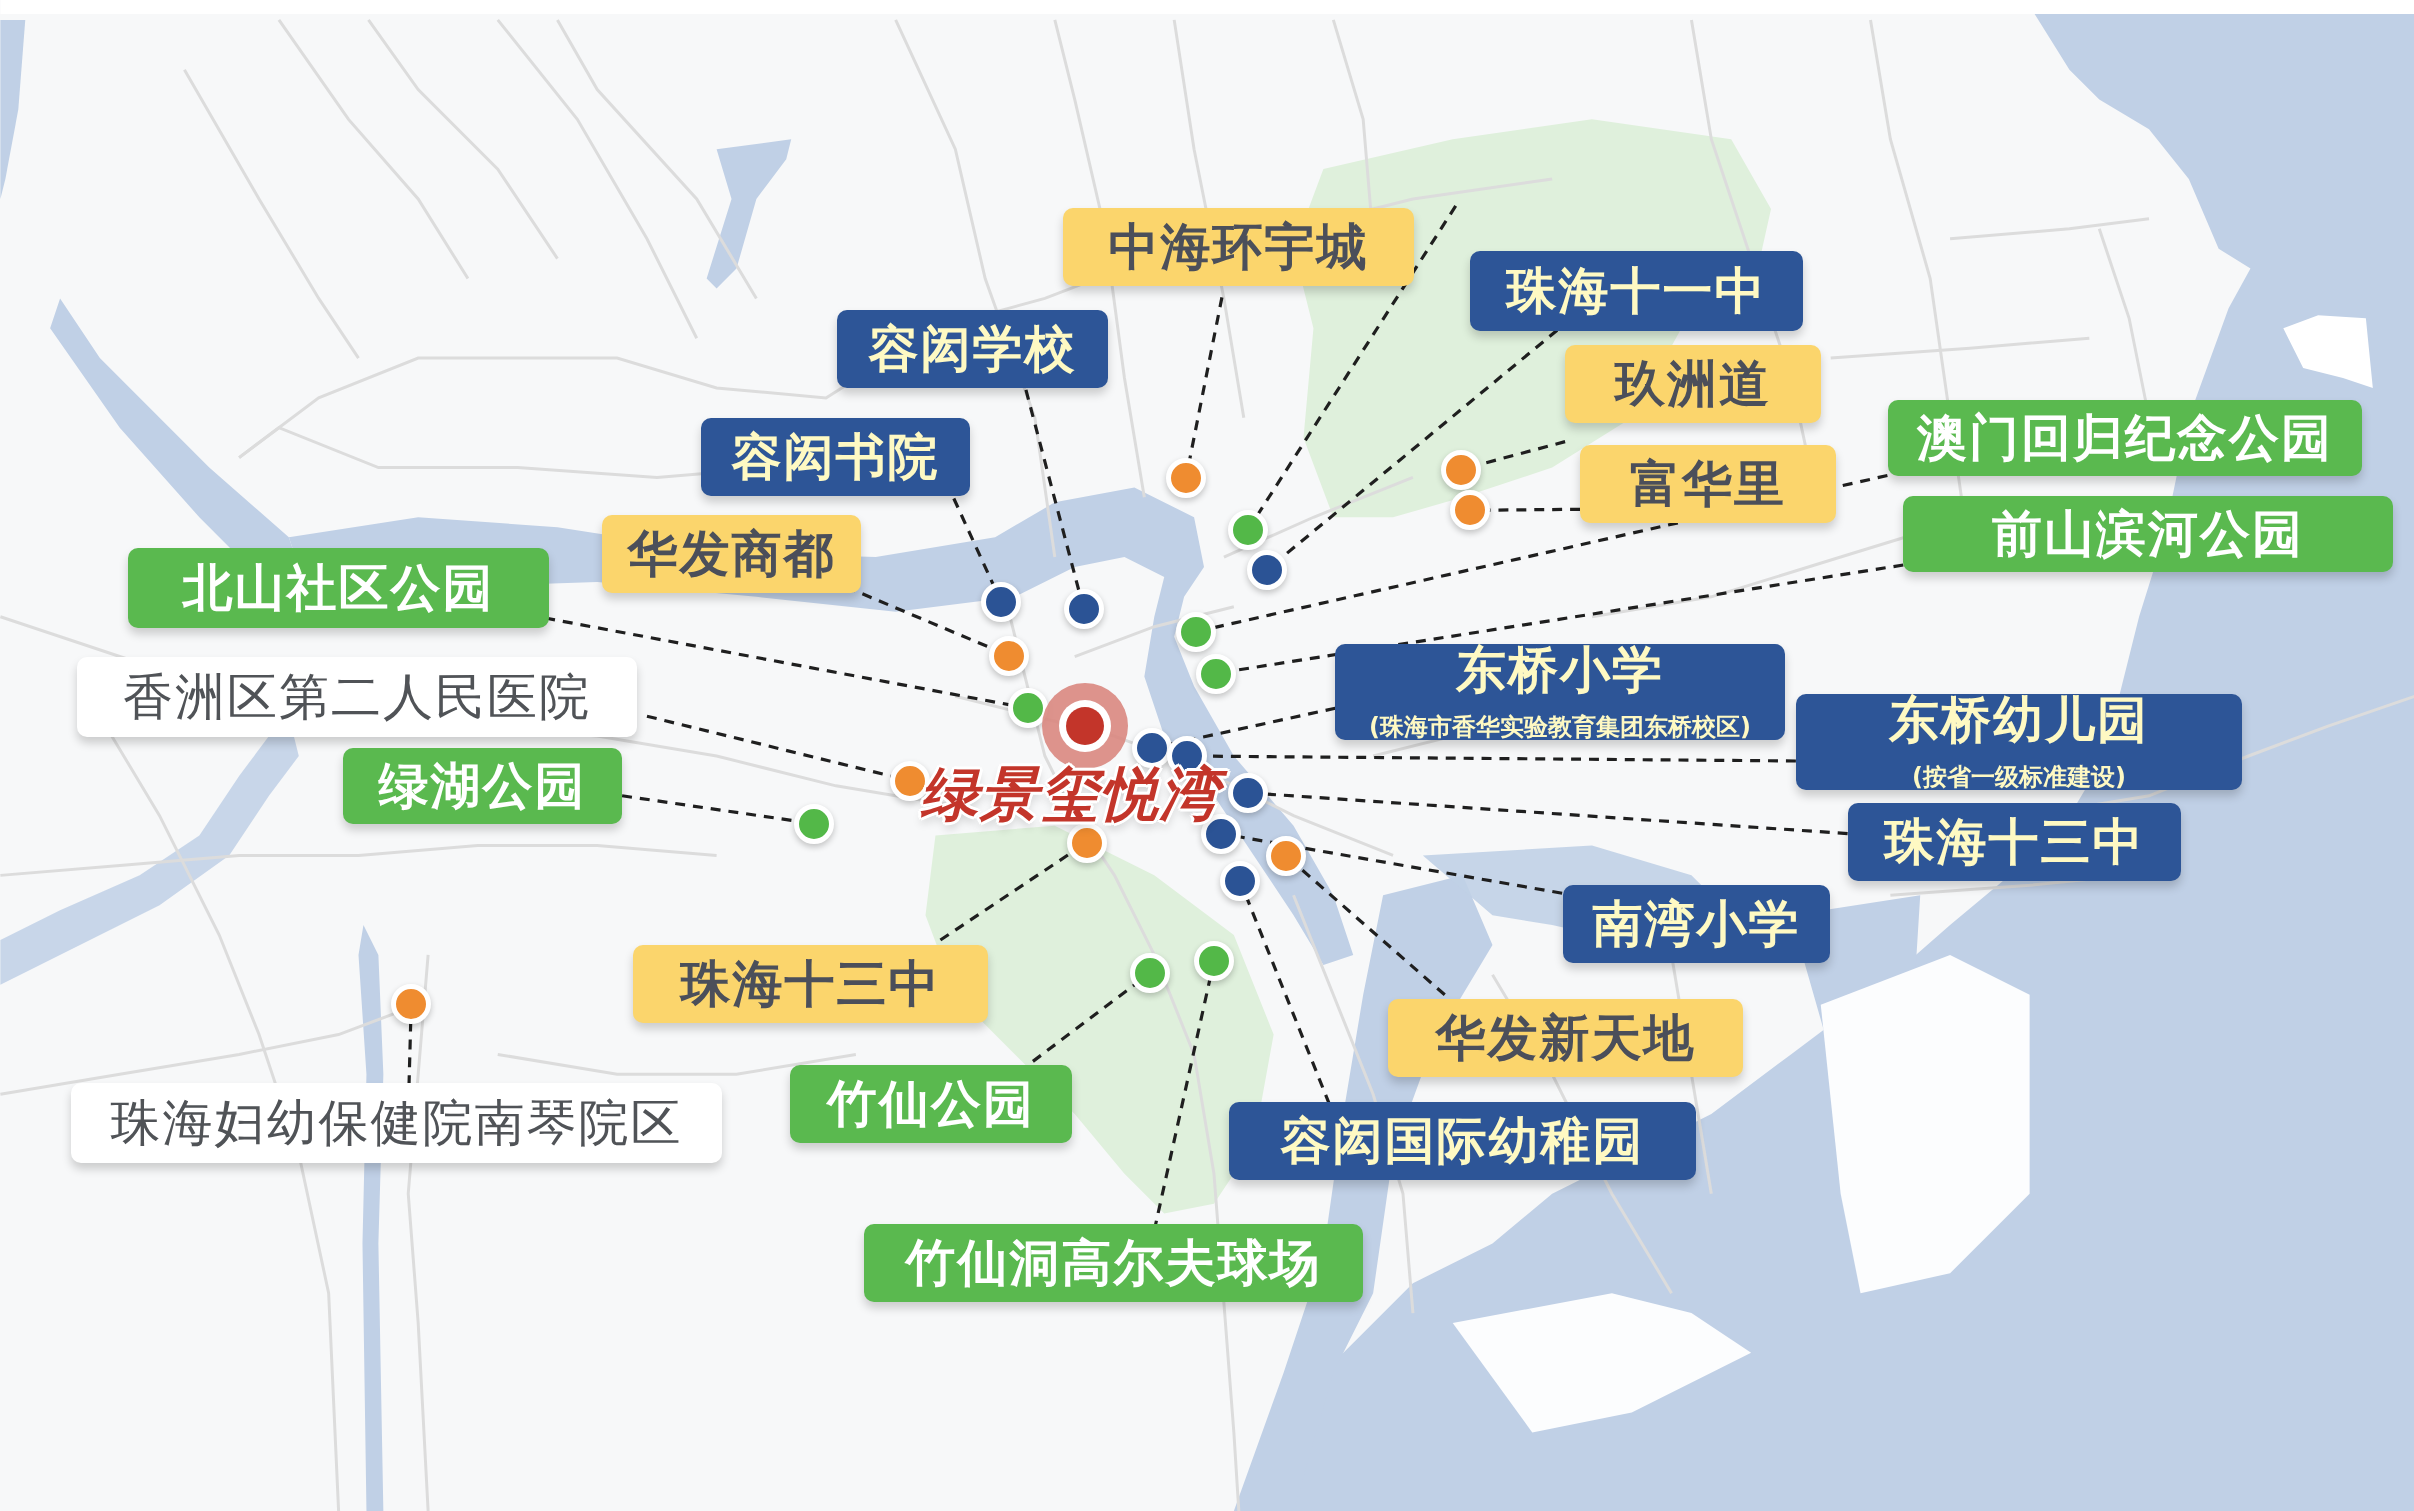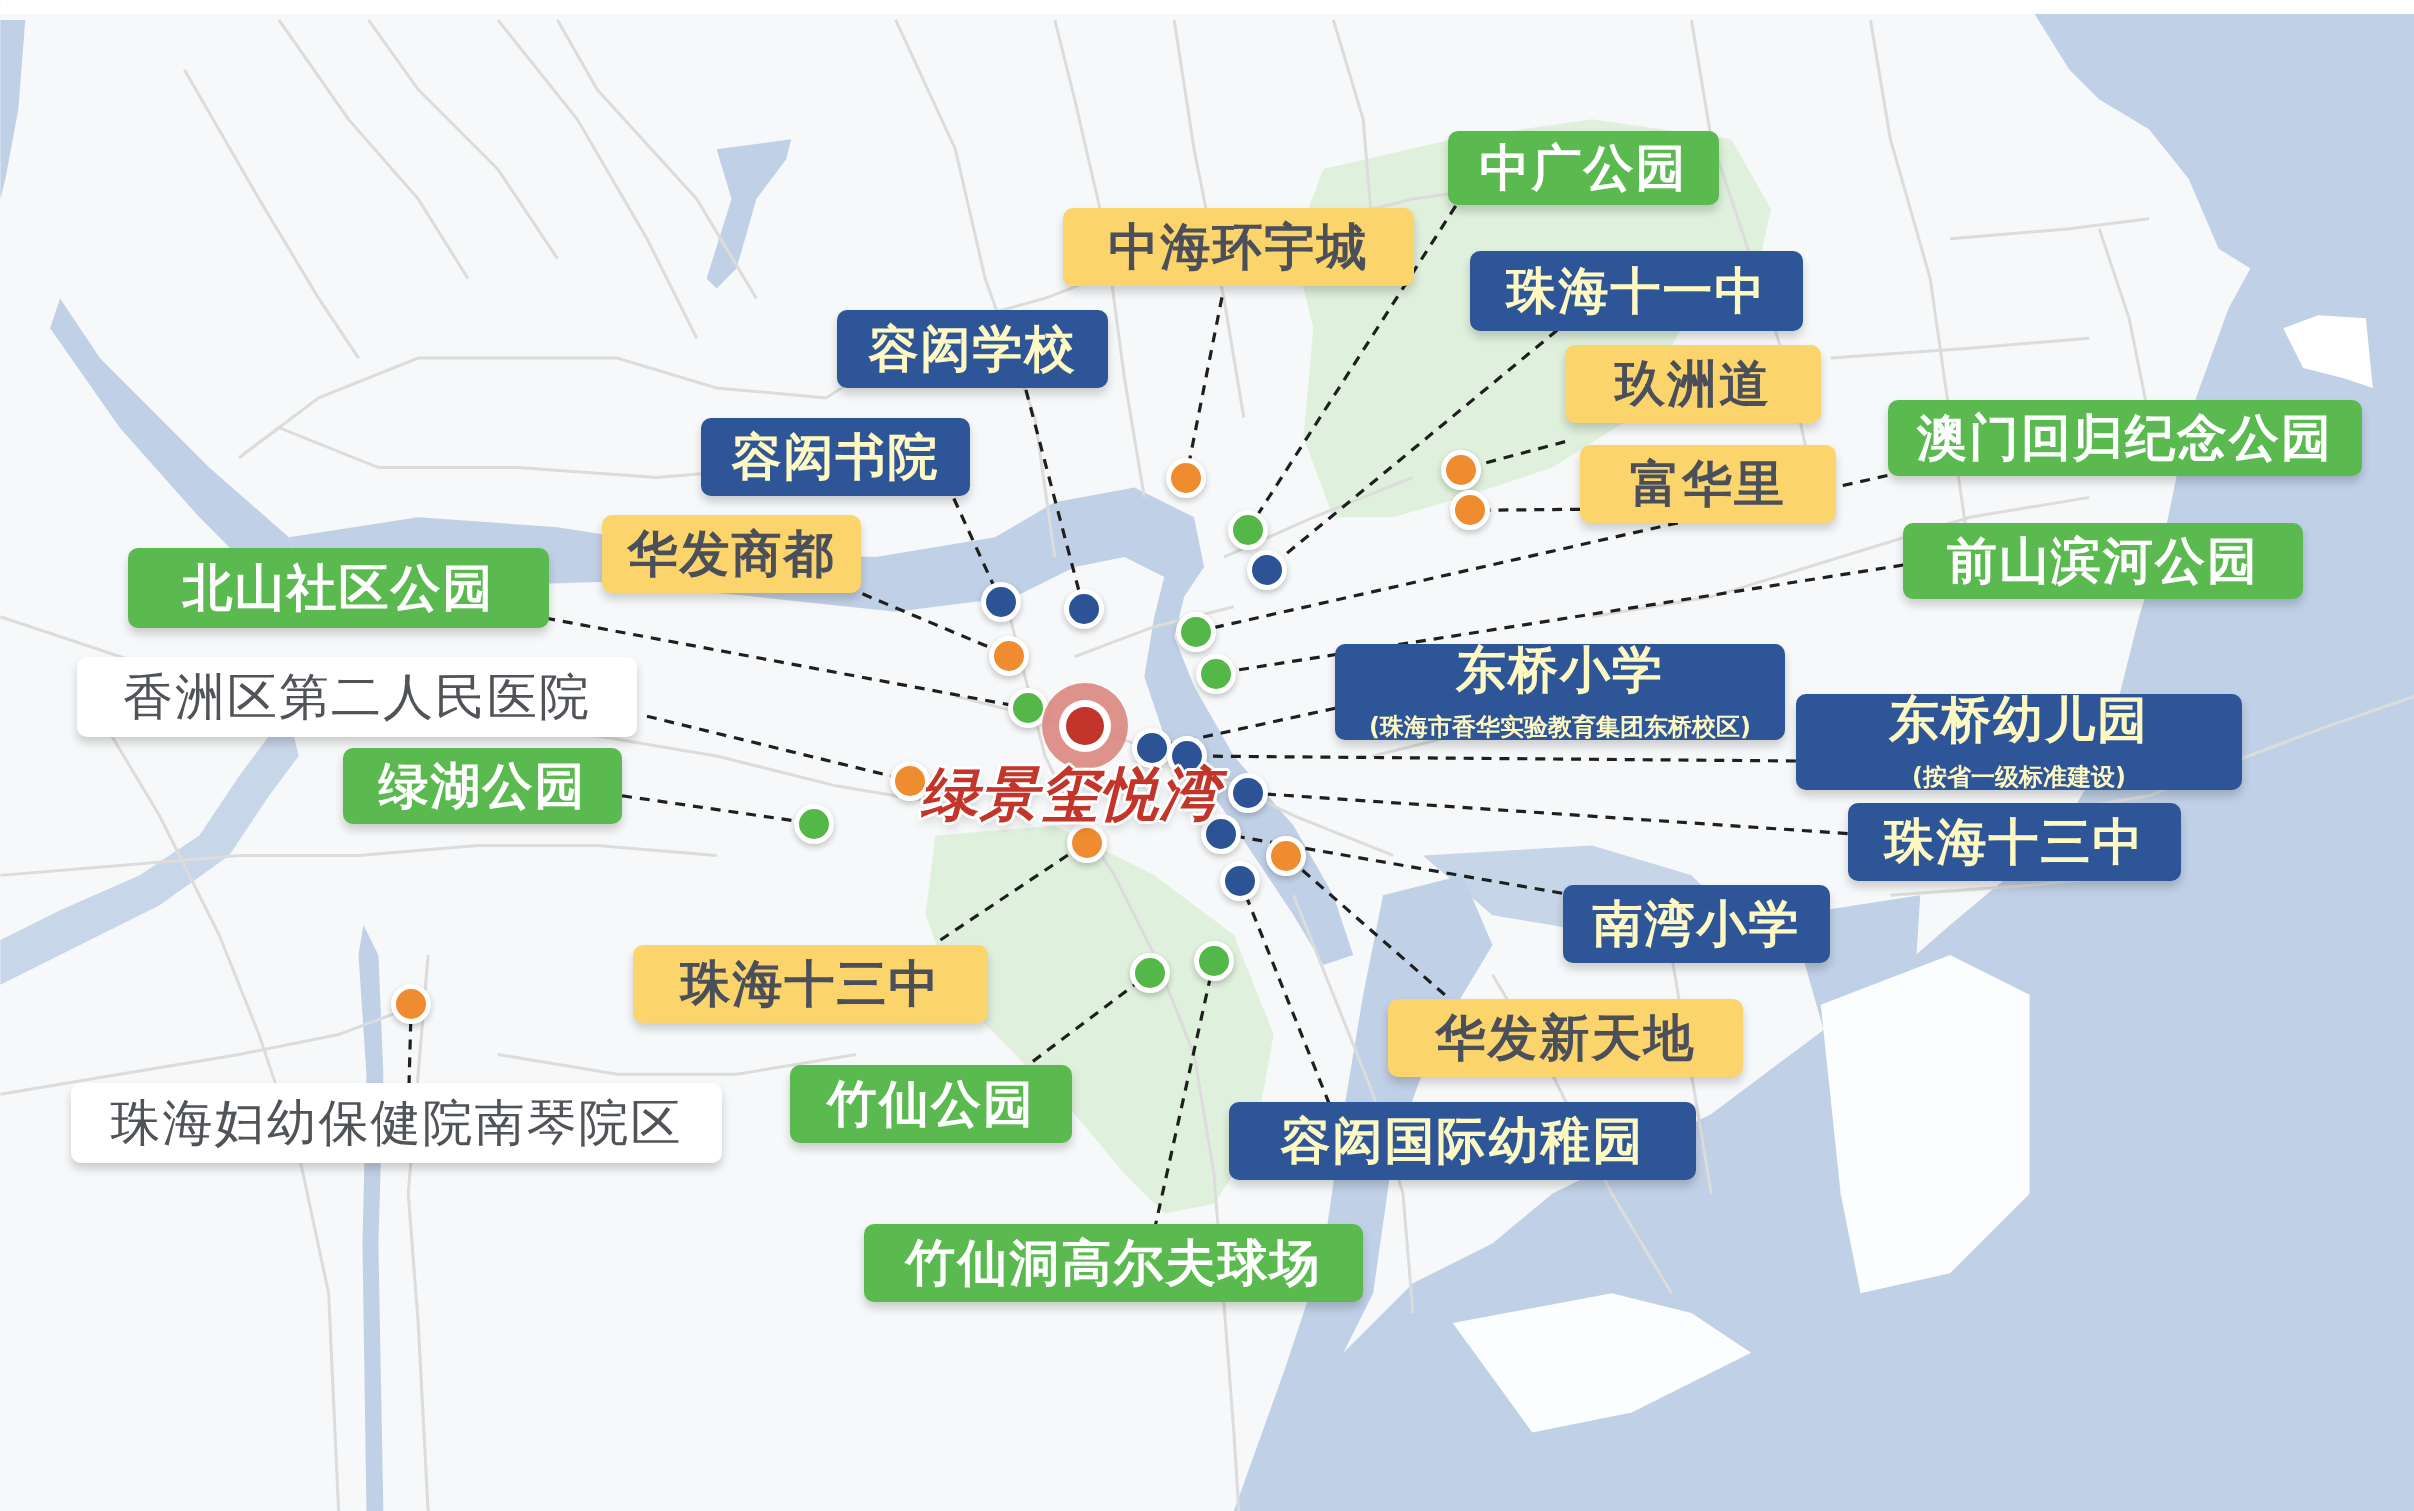--- a/index.html
+++ b/index.html
@@ -151,23 +151,20 @@
   <div class="dot green" style="left:1214px;top:961px;"></div>
   <div class="dot orange" style="left:411px;top:1004px;"></div>
 
   <svg class="marker" width="96" height="96" viewBox="0 0 96 96" style="left:1085px;top:726px;">
     <circle cx="48" cy="48" r="43" fill="#d9877f" opacity="0.9"></circle>
     <circle cx="48" cy="48" r="26" fill="#ffffff"></circle>
     <circle cx="48" cy="48" r="19" fill="#c3352a"></circle>
   </svg>
   <div class="title" style="left:920px;top:756px;">绿景玺悦湾</div>
 
-  <div class="label green" style="left:1448px;top:131px;width:271px;height:74px;">
-    <span class="main">中广公园</span>
-  </div>
   <div class="label yellow" style="left:1063px;top:208px;width:351px;height:78px;">
     <span class="main">中海环宇城</span>
   </div>
   <div class="label blue" style="left:1470px;top:251px;width:333px;height:80px;">
     <span class="main">珠海十一中</span>
   </div>
   <div class="label blue" style="left:821px;top:310px;width:271px;height:78px;margin-left:16px;">
     <span class="main">容闳学校</span>
   </div>
   <div class="label yellow" style="left:1565px;top:345px;width:256px;height:78px;">
@@ -175,21 +172,21 @@
   </div>
   <div class="label green" style="left:1888px;top:400px;width:474px;height:76px;">
     <span class="main">澳门回归纪念公园</span>
   </div>
   <div class="label blue" style="left:701px;top:418px;width:269px;height:78px;">
     <span class="main">容闳书院</span>
   </div>
   <div class="label yellow" style="left:1580px;top:445px;width:256px;height:78px;">
     <span class="main">富华里</span>
   </div>
-  <div class="label green" style="left:1903px;top:523px;width:400px;height:76px;">
+  <div class="label green" style="left:1903px;top:496px;width:490px;height:76px;">
     <span class="main">前山滨河公园</span>
   </div>
   <div class="label yellow" style="left:602px;top:515px;width:259px;height:78px;">
     <span class="main">华发商都</span>
   </div>
   <div class="label green" style="left:128px;top:548px;width:421px;height:80px;">
     <span class="main">北山社区公园</span>
   </div>
   <div class="label blue" style="left:1335px;top:644px;width:450px;height:96px;">
     <span class="main">东桥小学</span>

